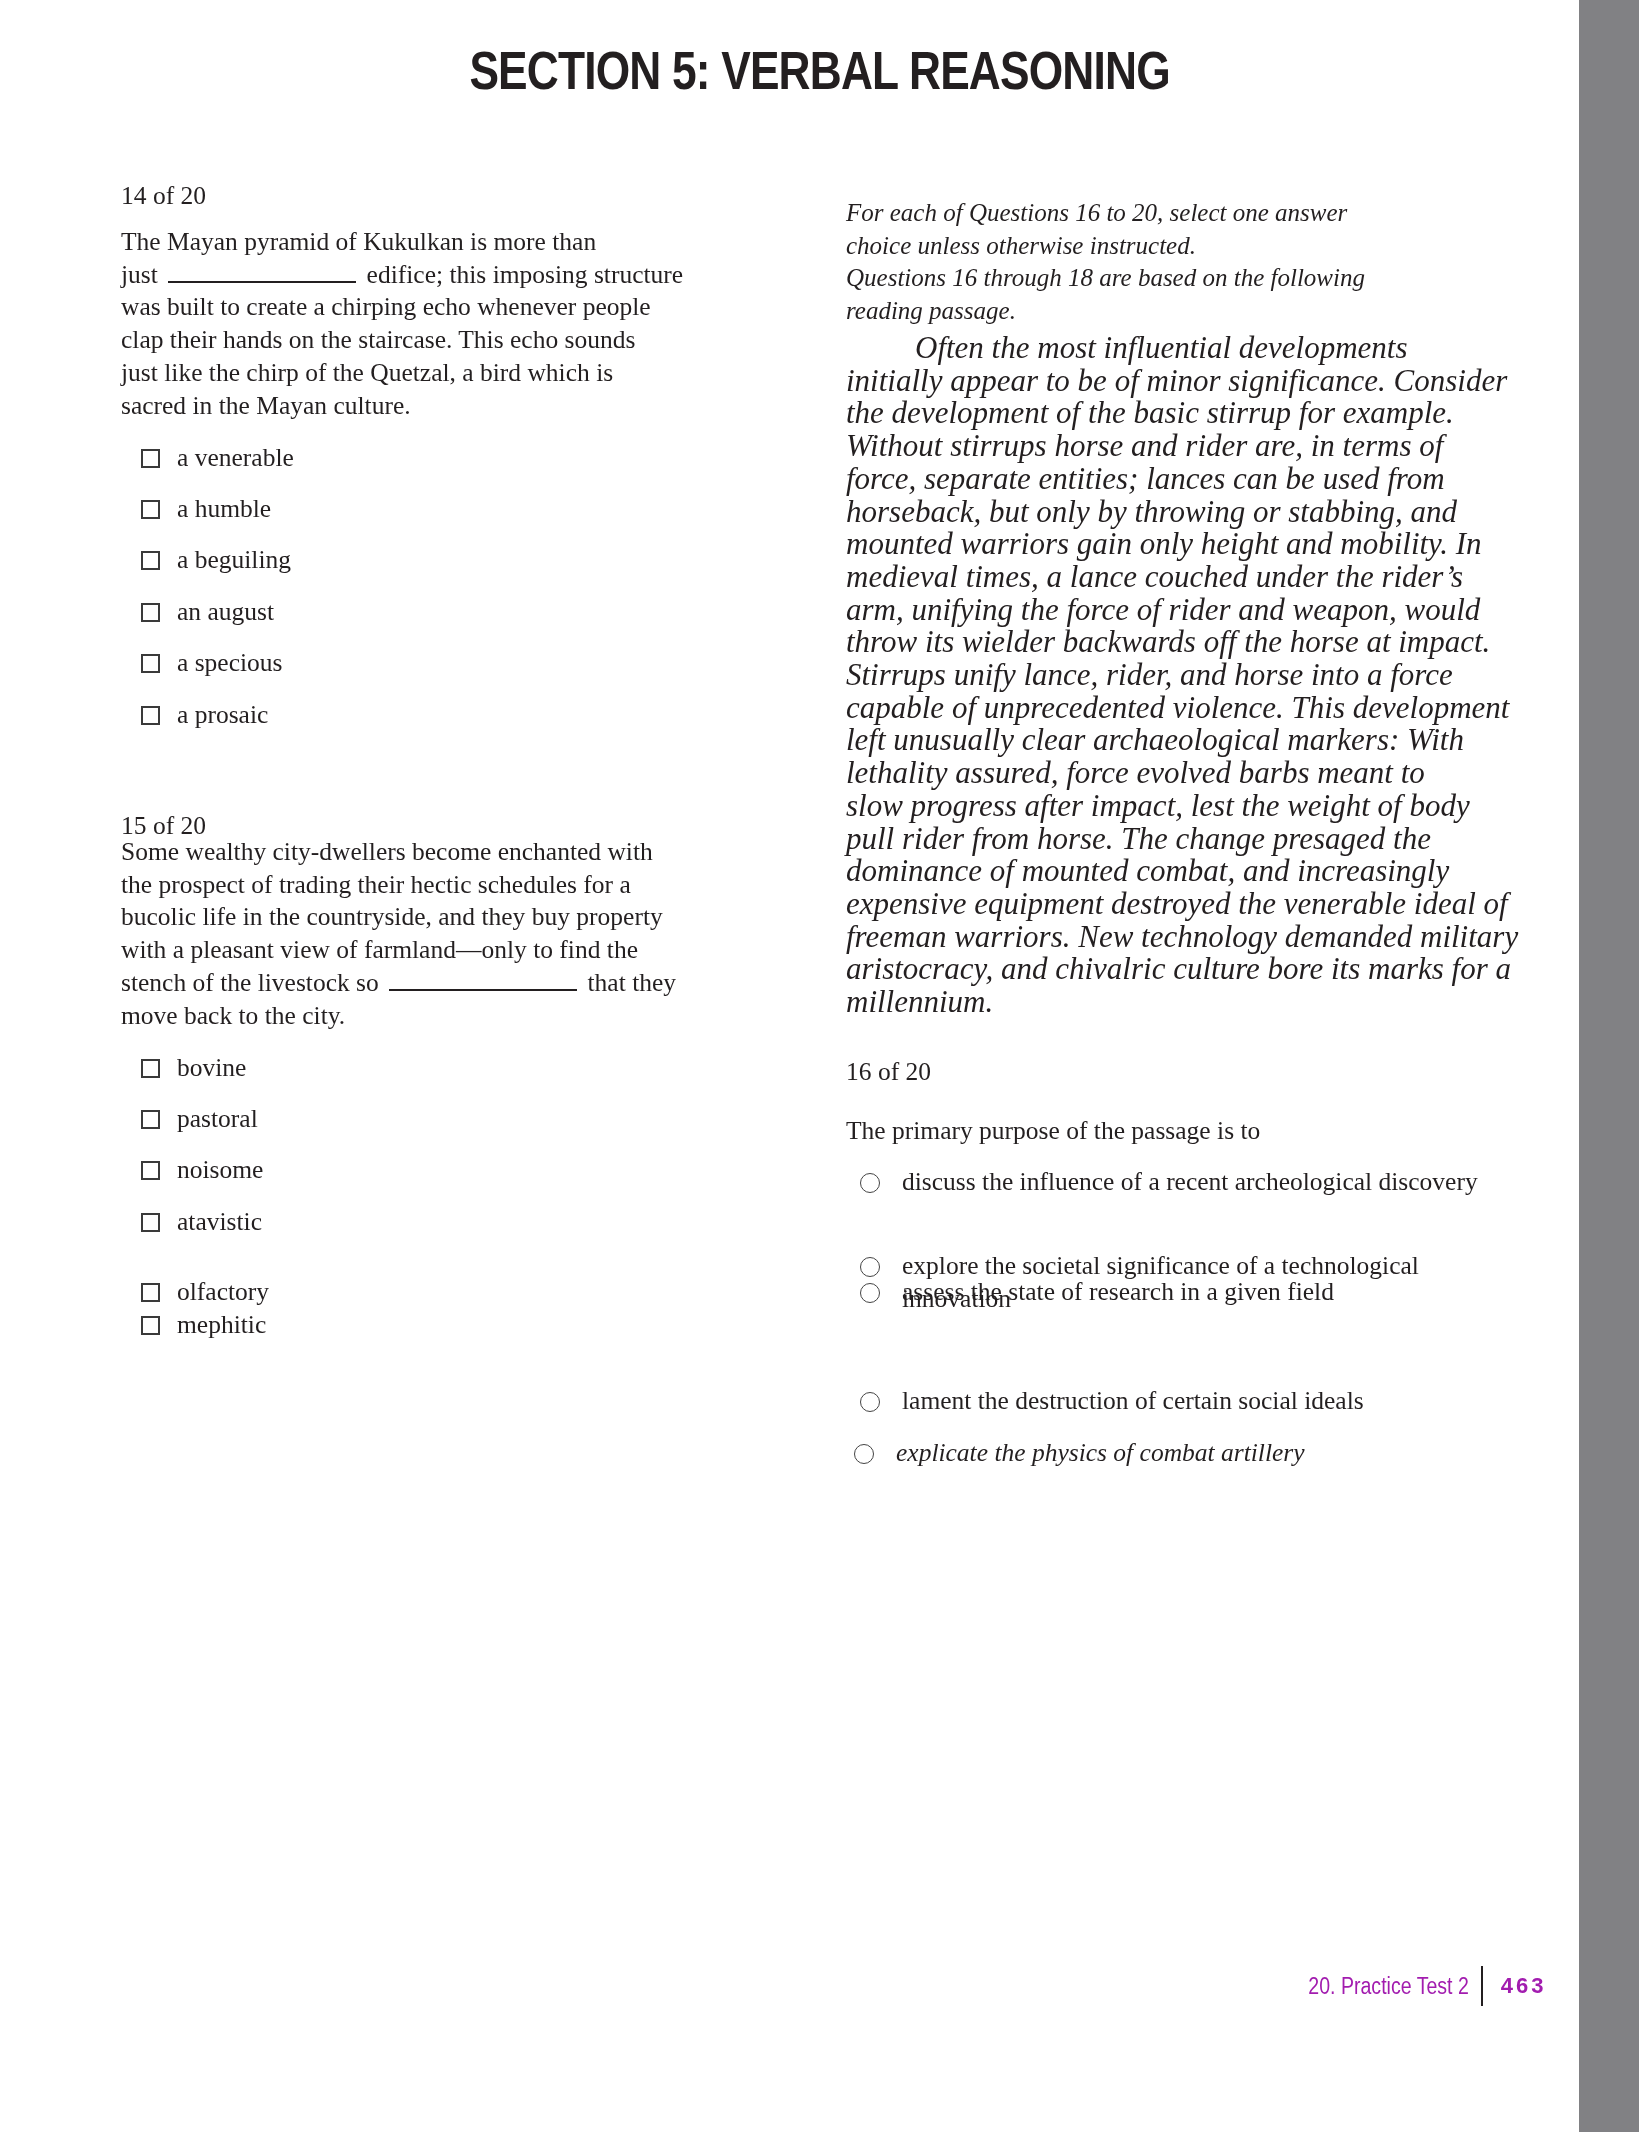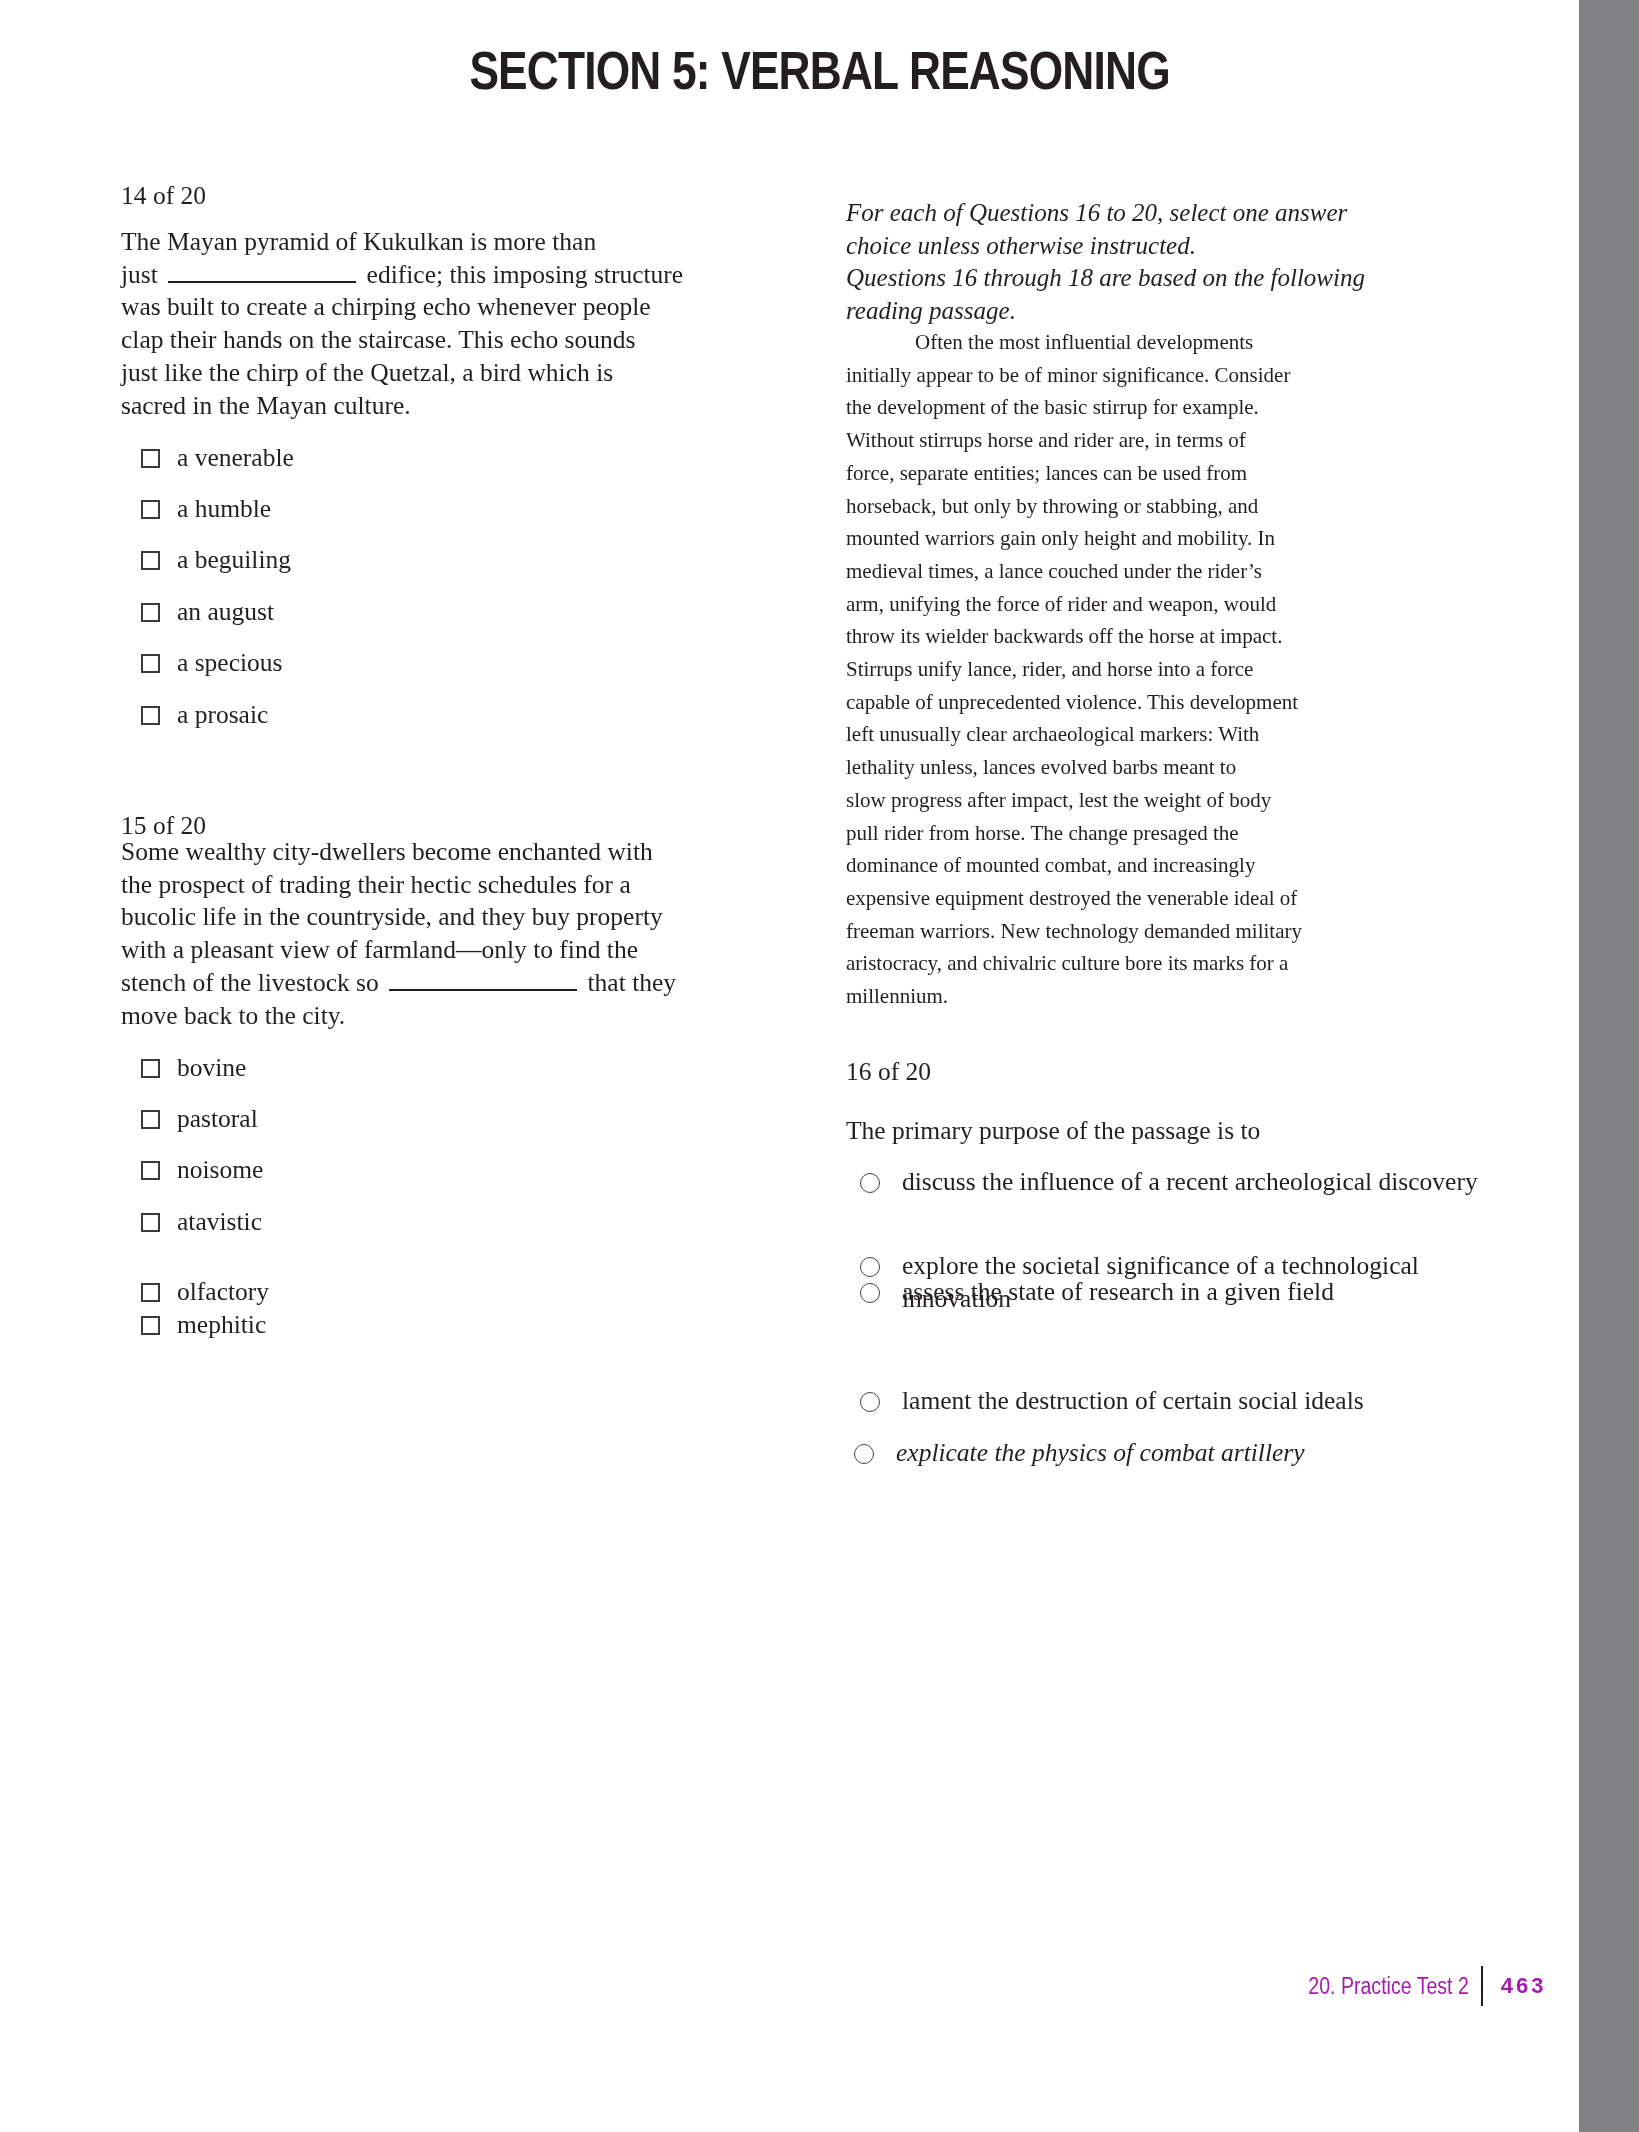--- a/index.html
+++ b/index.html
@@ -106,24 +106,25 @@
       left: 0;
       top: 17px;
       width: 620px;
       font-style: italic;
       font-size: 25px;
       line-height: 32.7px;
     }
     .passage {
       position: absolute;
       left: 0;
-      top: 146px;
+      top: 152px;
       width: 654px;
-      font-size: 21px;
-      line-height: 32.7px;
+      font-size: 31px;
+      line-height: 32.7px;
+      font-style: italic;
     }
     .footer {
       position: absolute;
       top: 1968px;
       left: 1280px;
       height: 36px;
       display: flex;
       align-items: center;
       font-family: "Liberation Sans", "DejaVu Sans", sans-serif;
       font-size: 23px;
@@ -241,21 +242,21 @@
     <span class="line">Without stirrups horse and rider are, in terms of</span>
     <span class="line">force, separate entities; lances can be used from</span>
     <span class="line">horseback, but only by throwing or stabbing, and</span>
     <span class="line">mounted warriors gain only height and mobility. In</span>
     <span class="line">medieval times, a lance couched under the rider’s</span>
     <span class="line">arm, unifying the force of rider and weapon, would</span>
     <span class="line">throw its wielder backwards off the horse at impact.</span>
     <span class="line">Stirrups unify lance, rider, and horse into a force</span>
     <span class="line">capable of unprecedented violence. This development</span>
     <span class="line">left unusually clear archaeological markers: With</span>
-    <span class="line">lethality unless, lances evolved barbs meant to</span>
+    <span class="line">lethality assured, force evolved barbs meant to</span>
     <span class="line">slow progress after impact, lest the weight of body</span>
     <span class="line">pull rider from horse. The change presaged the</span>
     <span class="line">dominance of mounted combat, and increasingly</span>
     <span class="line">expensive equipment destroyed the venerable ideal of</span>
     <span class="line">freeman warriors. New technology demanded military</span>
     <span class="line">aristocracy, and chivalric culture bore its marks for a</span>
     <span class="line">millennium.</span>
   </div>
 
   <div class="q-num" style="top:876px;">16 of 20</div>

